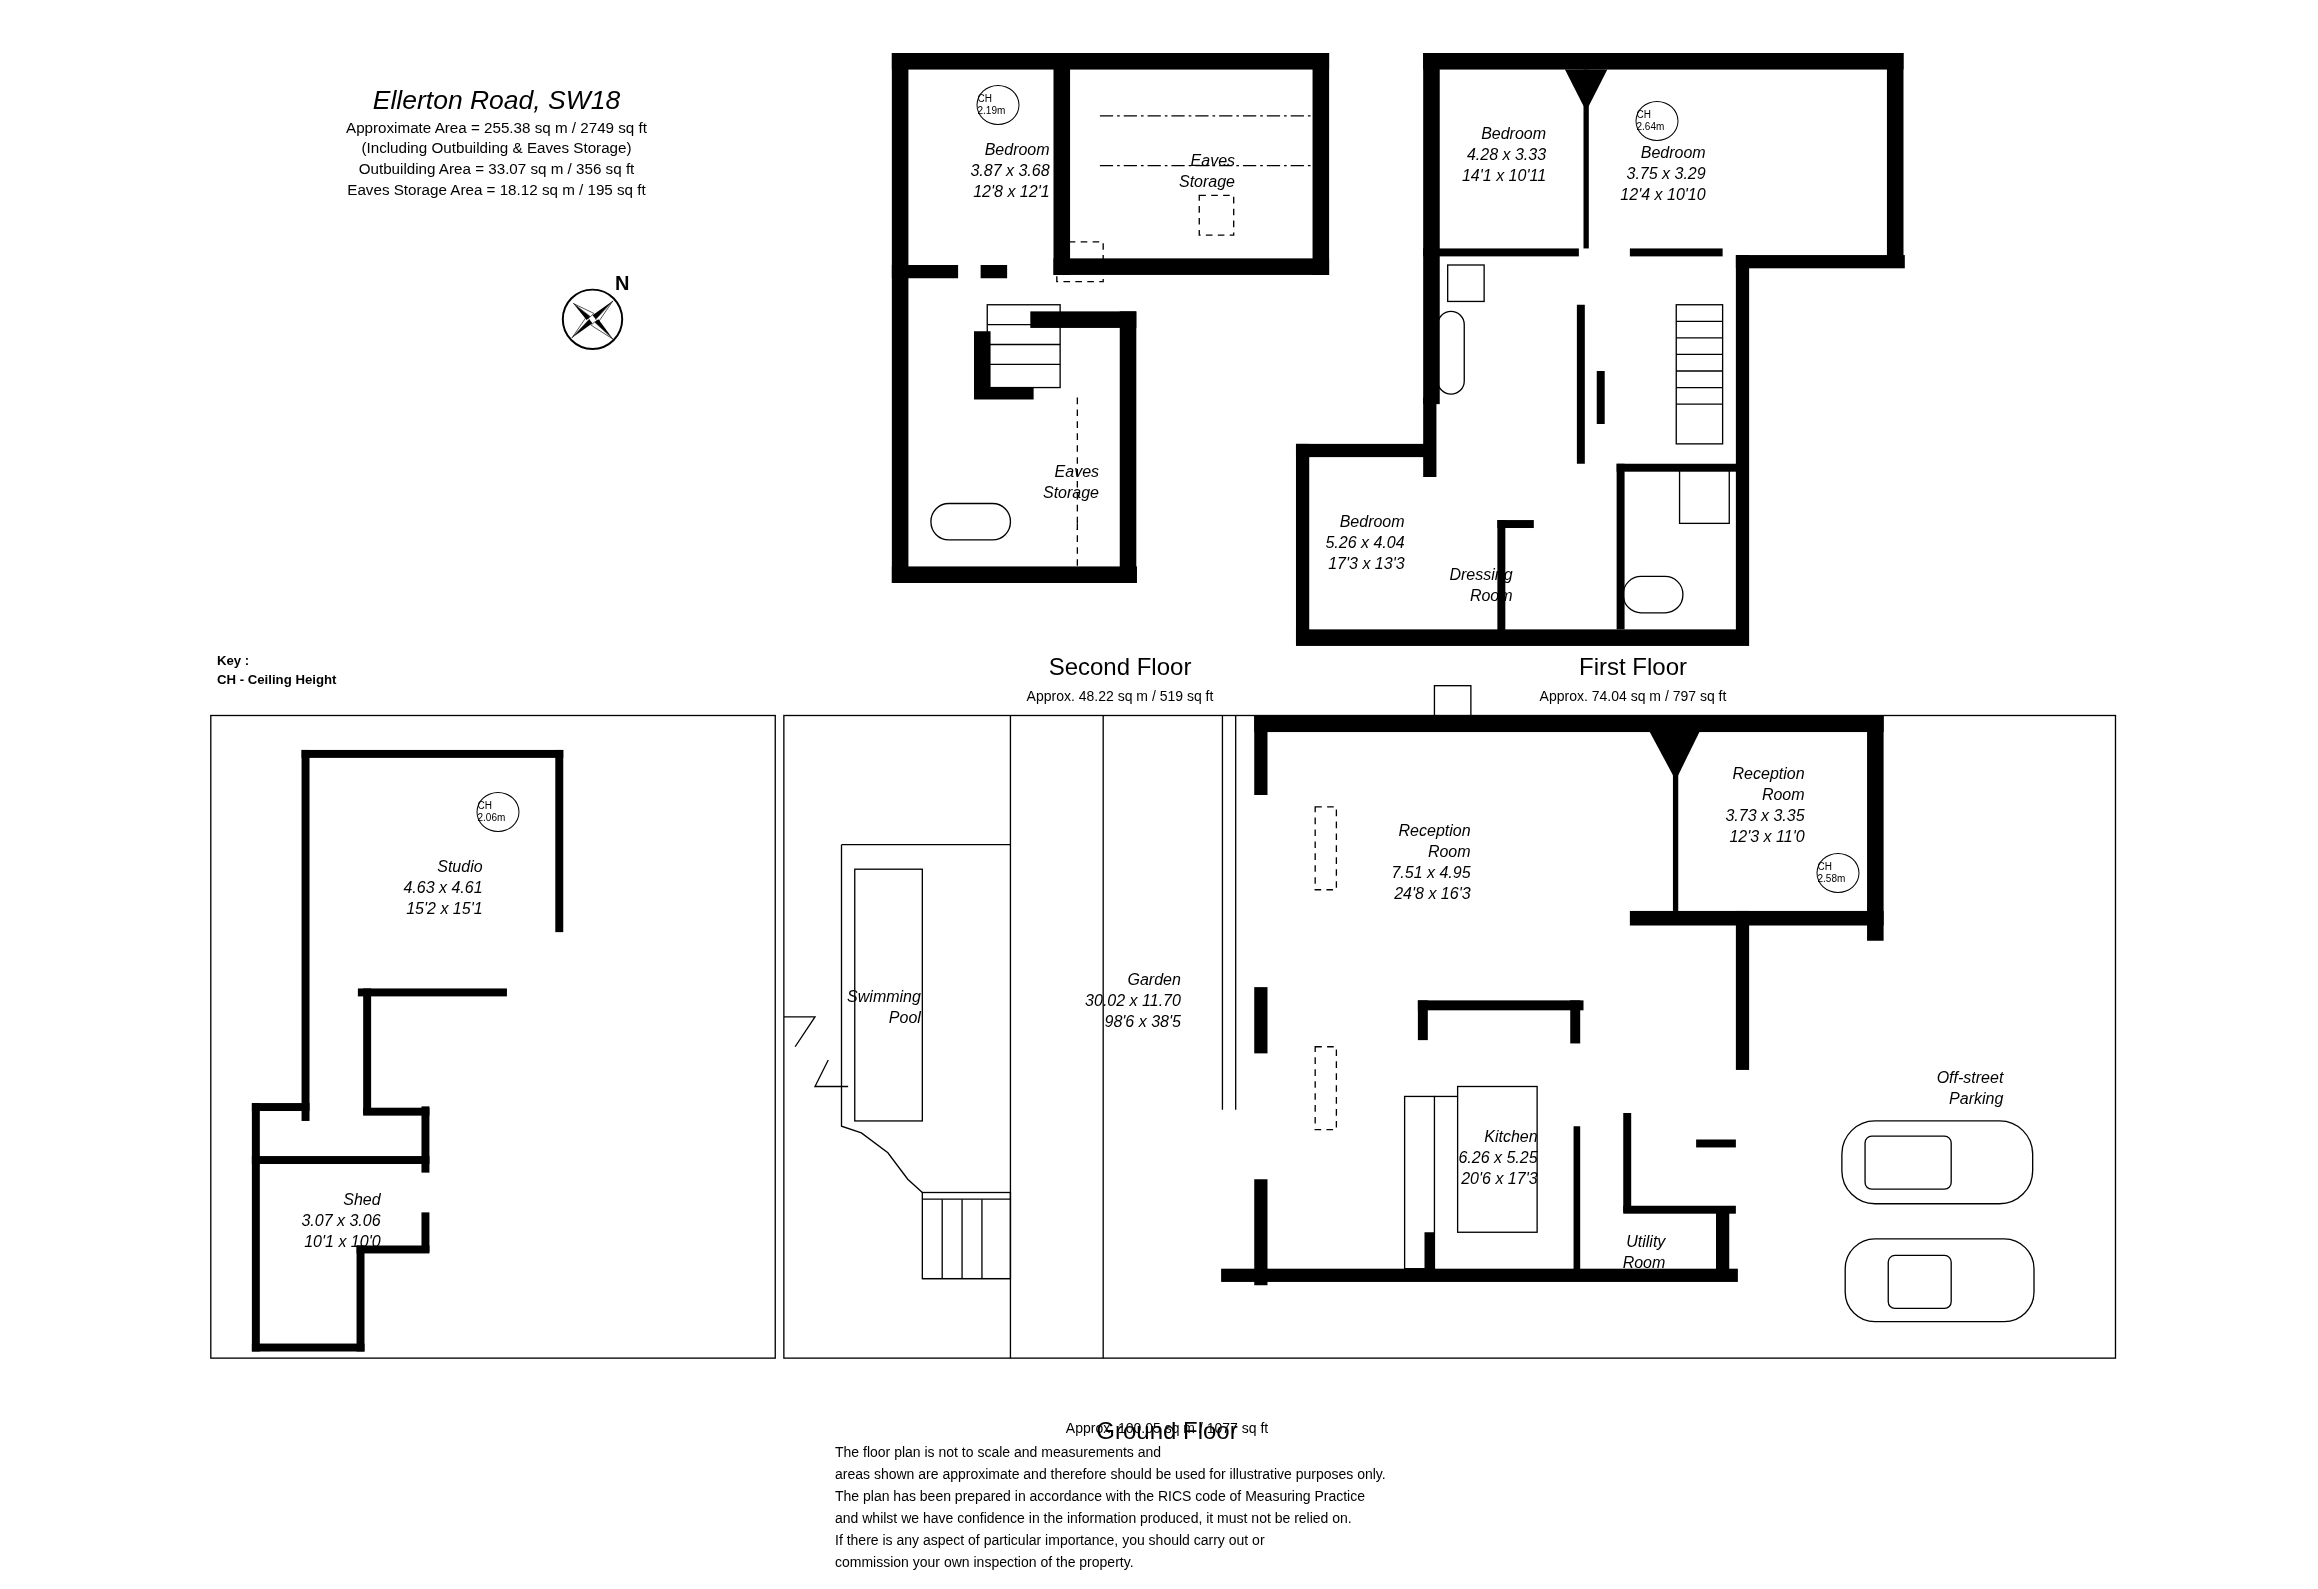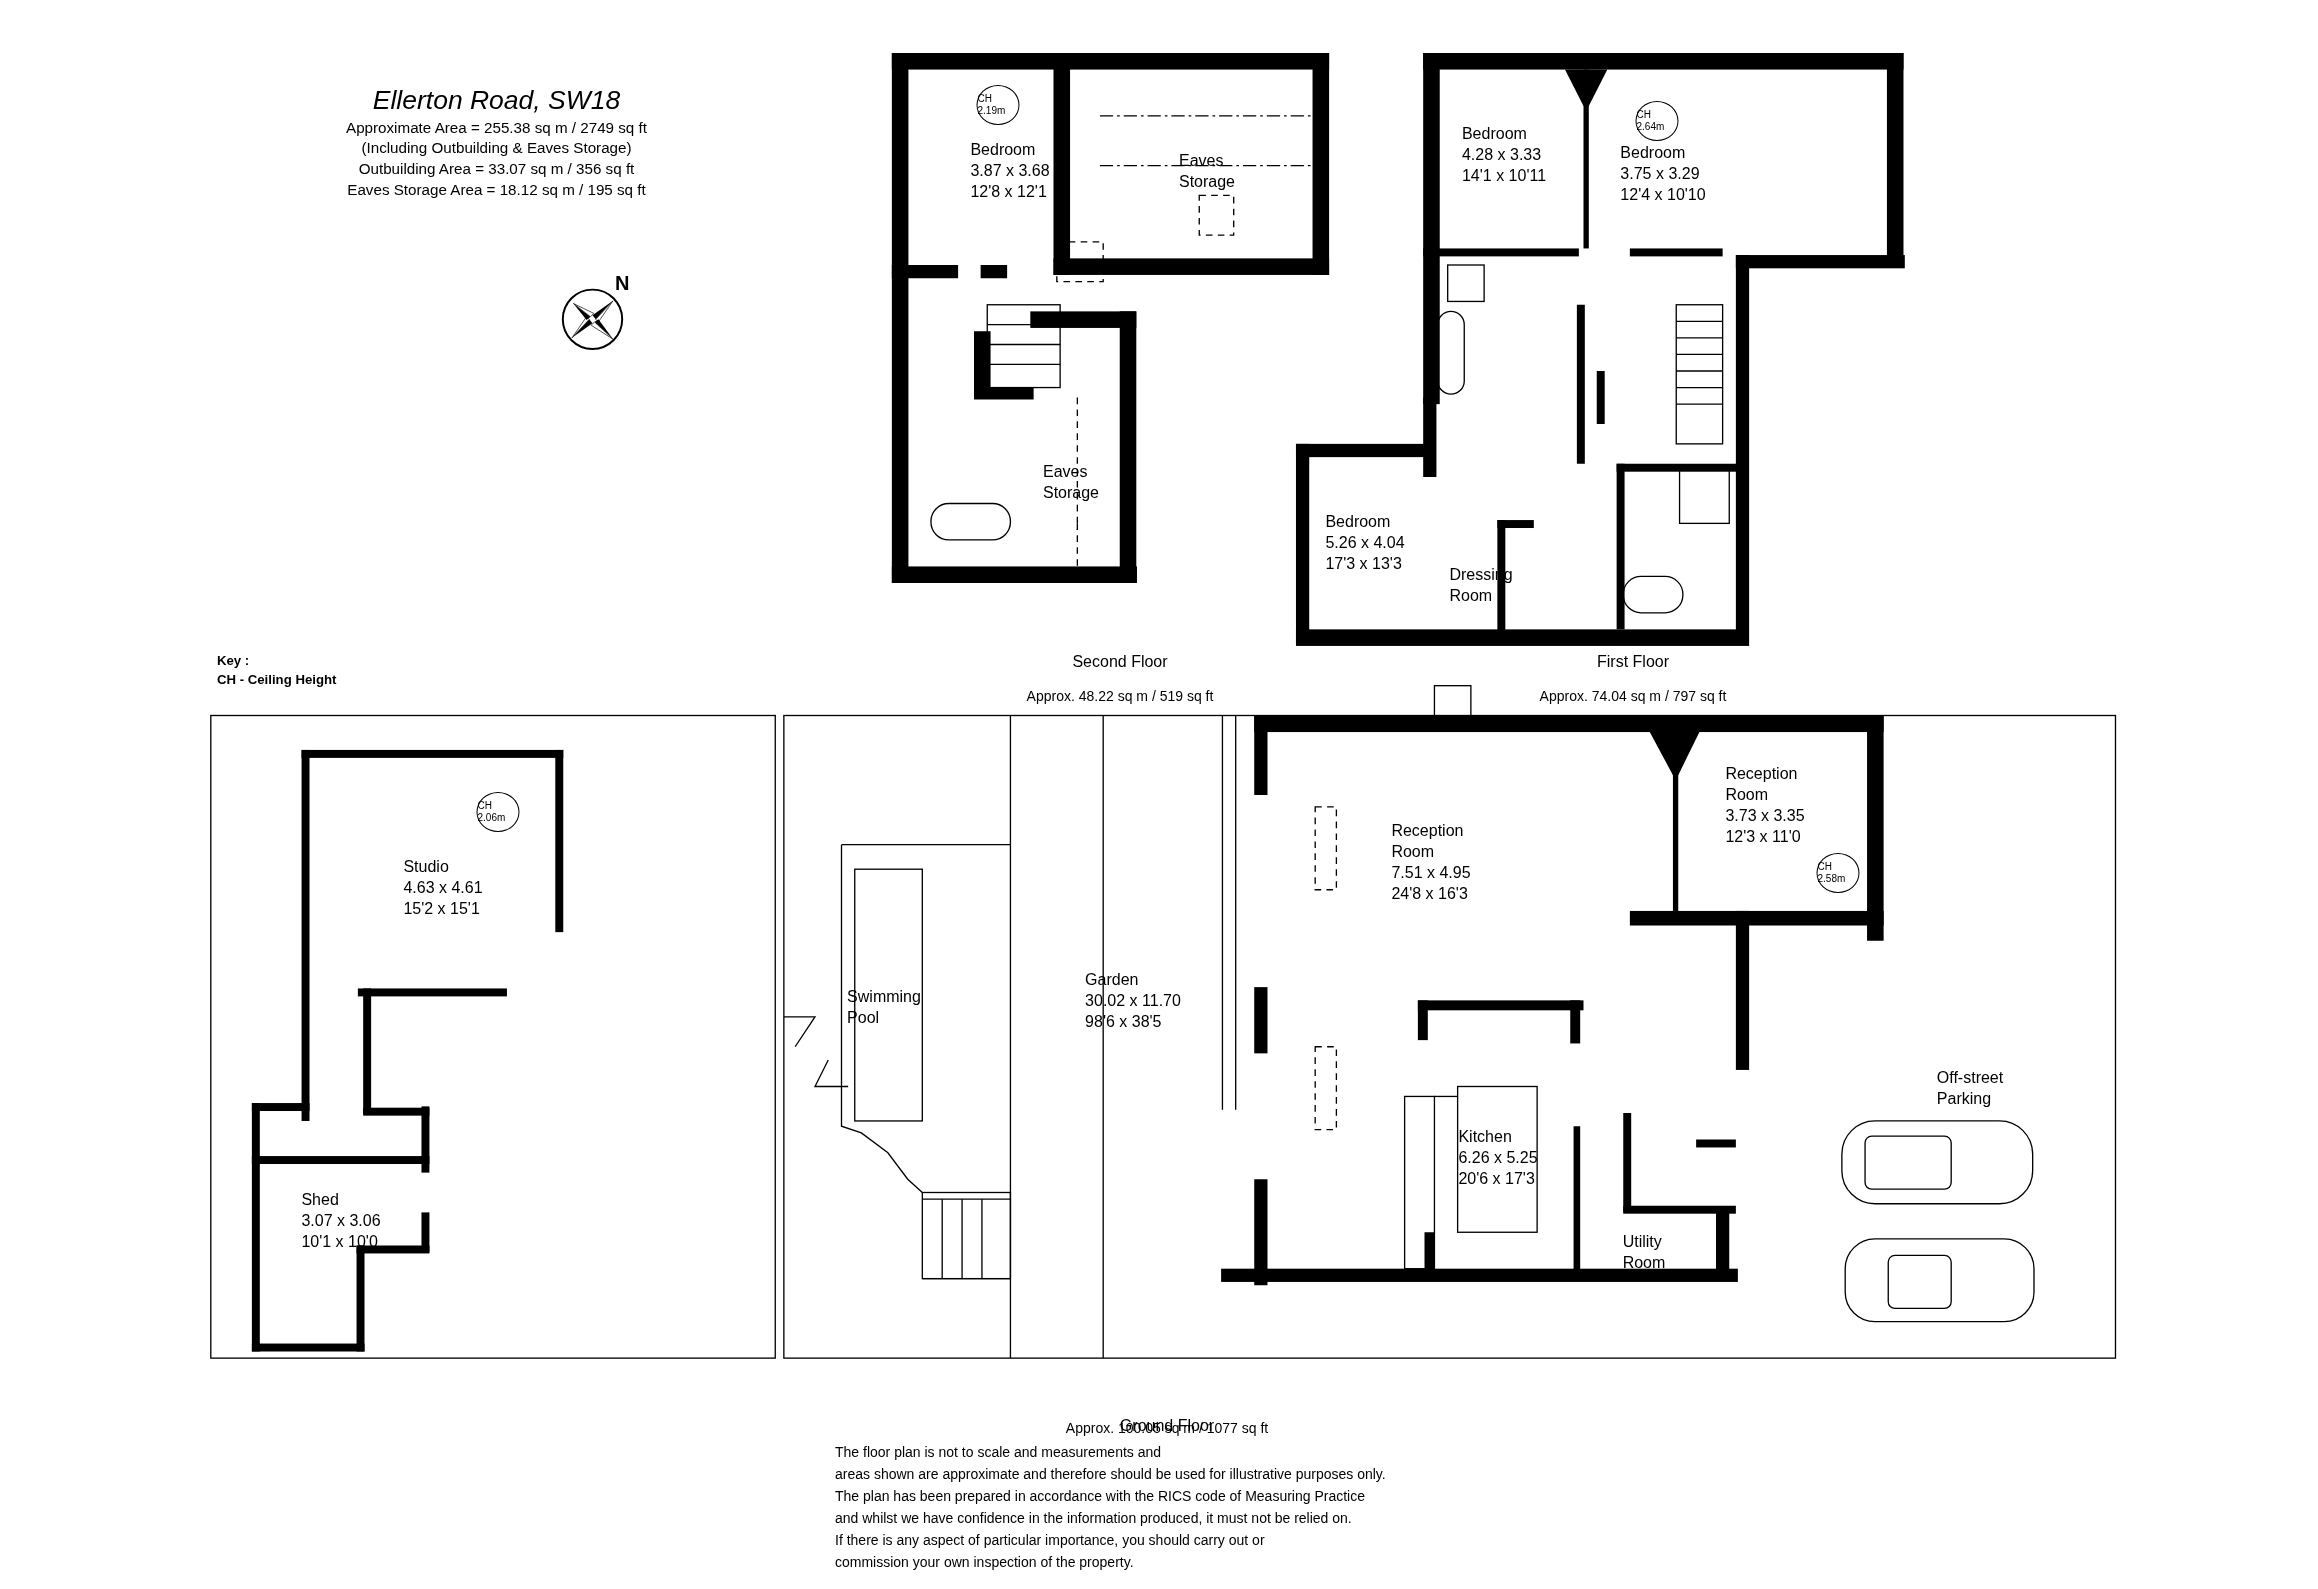--- a/index.html
+++ b/index.html
@@ -1,21 +1,21 @@
 <!DOCTYPE html>
 <html style="font-size:10.6px"><head>
 <meta charset="utf-8">
 <style>
   html,body{margin:0;padding:0;background:#ffffff;}
   body{width:2319px;height:1590px;position:relative;overflow:hidden;font-family:"Liberation Sans","DejaVu Sans",sans-serif;color:#000;}
   .abs{position:absolute;}
   .title{font-size:26.5px;text-align:center;width:397px;left:298px;top:85px;font-style:italic;}
   .area-line{font-size:15.2px;text-align:center;width:397px;left:298px;line-height:20.5px;}
-  .lbl{position:absolute;text-align:left;font-size:16px;line-height:21px;white-space:nowrap;transform:translateX(-50%);}
-  .floor-name{position:absolute;font-size:16px;transform:translateX(-50%);white-space:nowrap;}
+  .lbl{position:absolute;text-align:right;font-size:16px;line-height:21px;white-space:nowrap;transform:translateX(-50%);font-style:italic;}
+  .floor-name{position:absolute;font-size:24px;transform:translateX(-50%);white-space:nowrap;}
   .floor-area{position:absolute;font-size:14px;transform:translateX(-50%);white-space:nowrap;}
   .key{position:absolute;left:217px;font-weight:bold;font-size:13.2px;font-family:"Liberation Sans",sans-serif;}
   .disclaimer{position:absolute;left:835px;top:1441px;width:682px;text-align:left;font-size:14px;line-height:22px;}
   .ch{position:absolute;width:41px;height:38px;border:1.3px solid #000;border-radius:50%;font-size:10px;line-height:12px;text-align:left;display:flex;flex-direction:column;justify-content:center;transform:translate(-50%,-50%);}
   svg{position:absolute;left:0;top:0;}
   .compass-n{position:absolute;font-weight:bold;font-size:20px;}
 </style>
 </head>
 <body>
 

